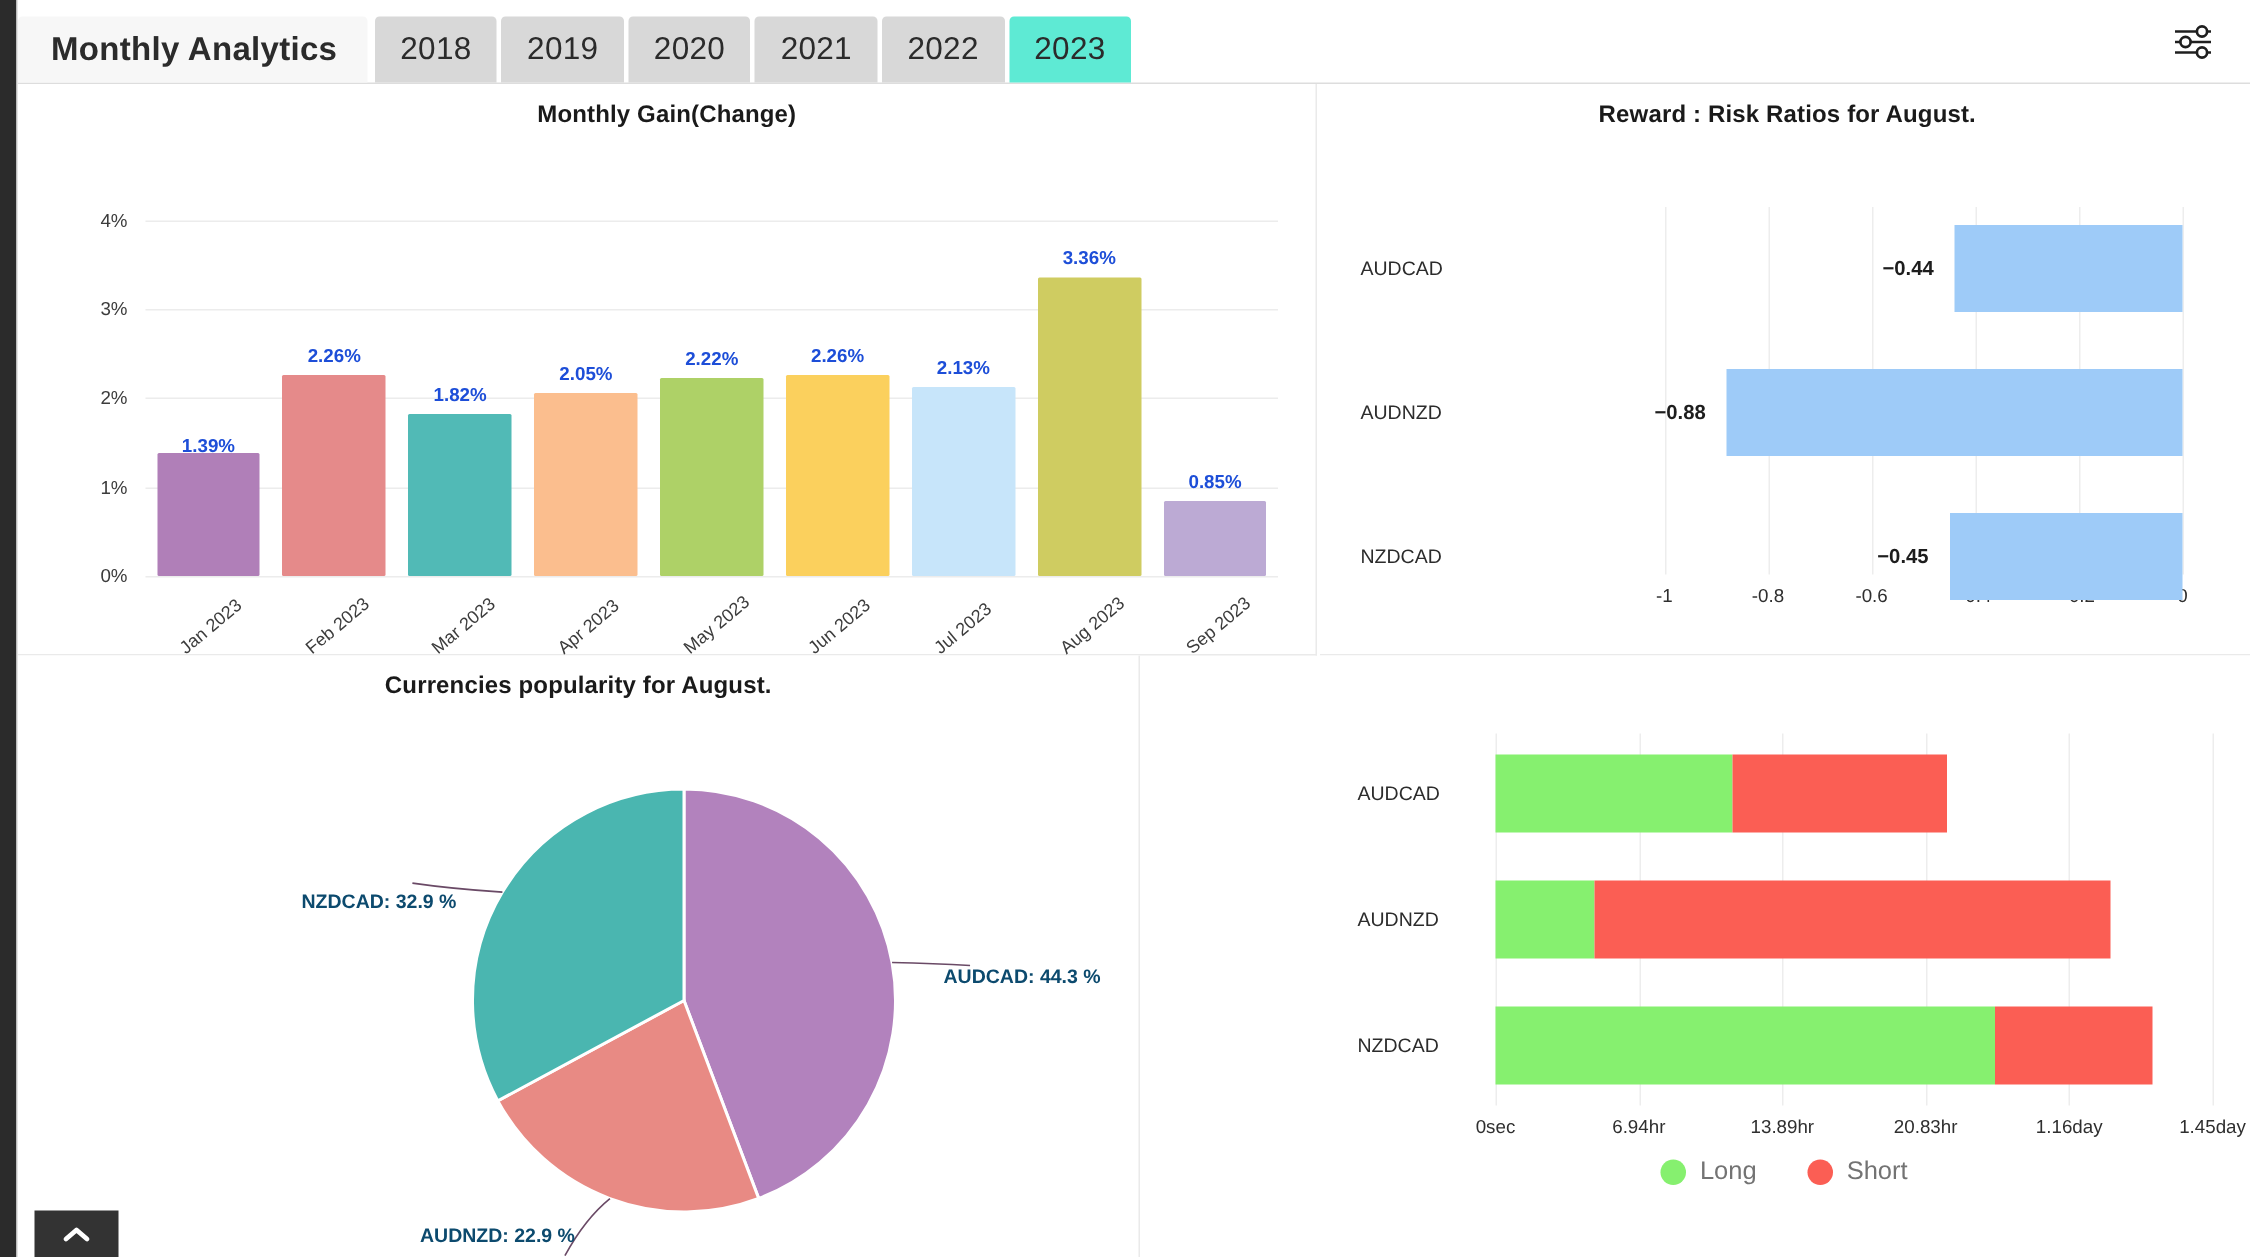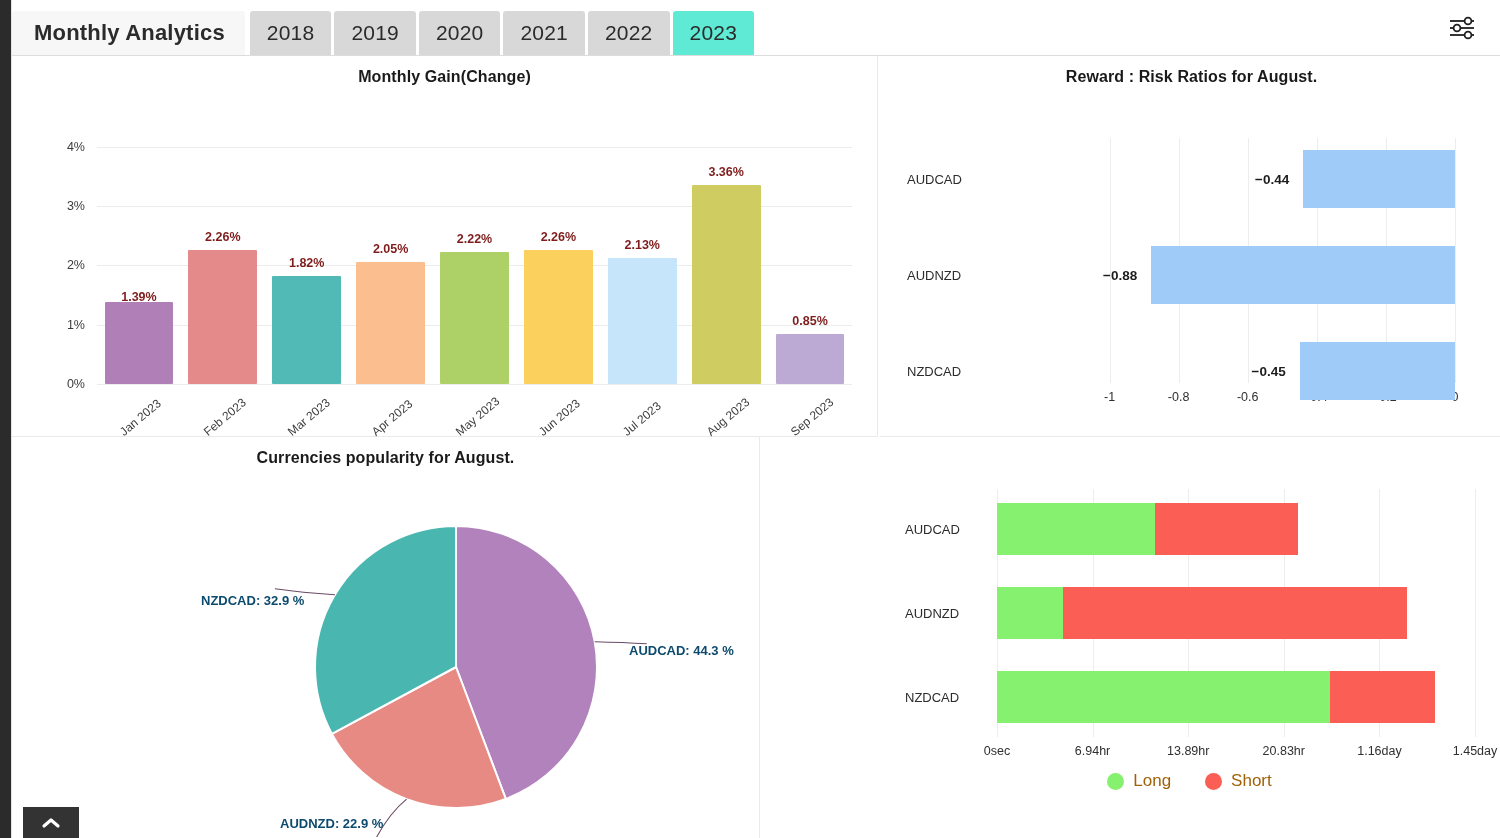--- a/index.html
+++ b/index.html
@@ -96,21 +96,21 @@
   }
   .bar-slot {
     position: absolute; bottom: 0;
     display: flex; flex-direction: column;
     align-items: center; justify-content: flex-end;
     height: 100%;
   }
   .bar { width: 100%; border-radius: 1px; }
   .bar-val {
     position: absolute;
-    font-size: 12.5px; font-weight: bold; color: #7f1d1d;
+    font-size: 12.5px; font-weight: bold; color: #1d4ed8;
     white-space: nowrap;
   }
   .xlabel {
     position: absolute; top: 302px;
     font-size: 12px; color: #3c3c3c;
     transform-origin: left top;
     transform: rotate(-40deg);
     white-space: nowrap;
   }
 
@@ -154,21 +154,21 @@
   .splot { position: absolute; left: 119px; top: 52px; width: 478px; height: 260px; }
   .srow { position: absolute; height: 52px; display: flex; }
   .seg { height: 100%; }
   .legend {
     position: absolute; left: 0; right: 0; top: 334px;
     display: flex; align-items: center; justify-content: center;
     gap: 34px;
   }
   .legend-item { display: flex; align-items: center; gap: 9px; cursor: pointer; }
   .legend-dot { width: 17px; height: 17px; border-radius: 50%; }
-  .legend-text { font-size: 17px; color: #a16207; }
+  .legend-text { font-size: 17px; color: #737373; }
 
   
   .scroll-top {
     position: absolute; left: 11px; bottom: 0;
     width: 56px; height: 31px;
     background: #333333;
     display: flex; align-items: center; justify-content: center;
     cursor: pointer;
     z-index: 20;
   }

